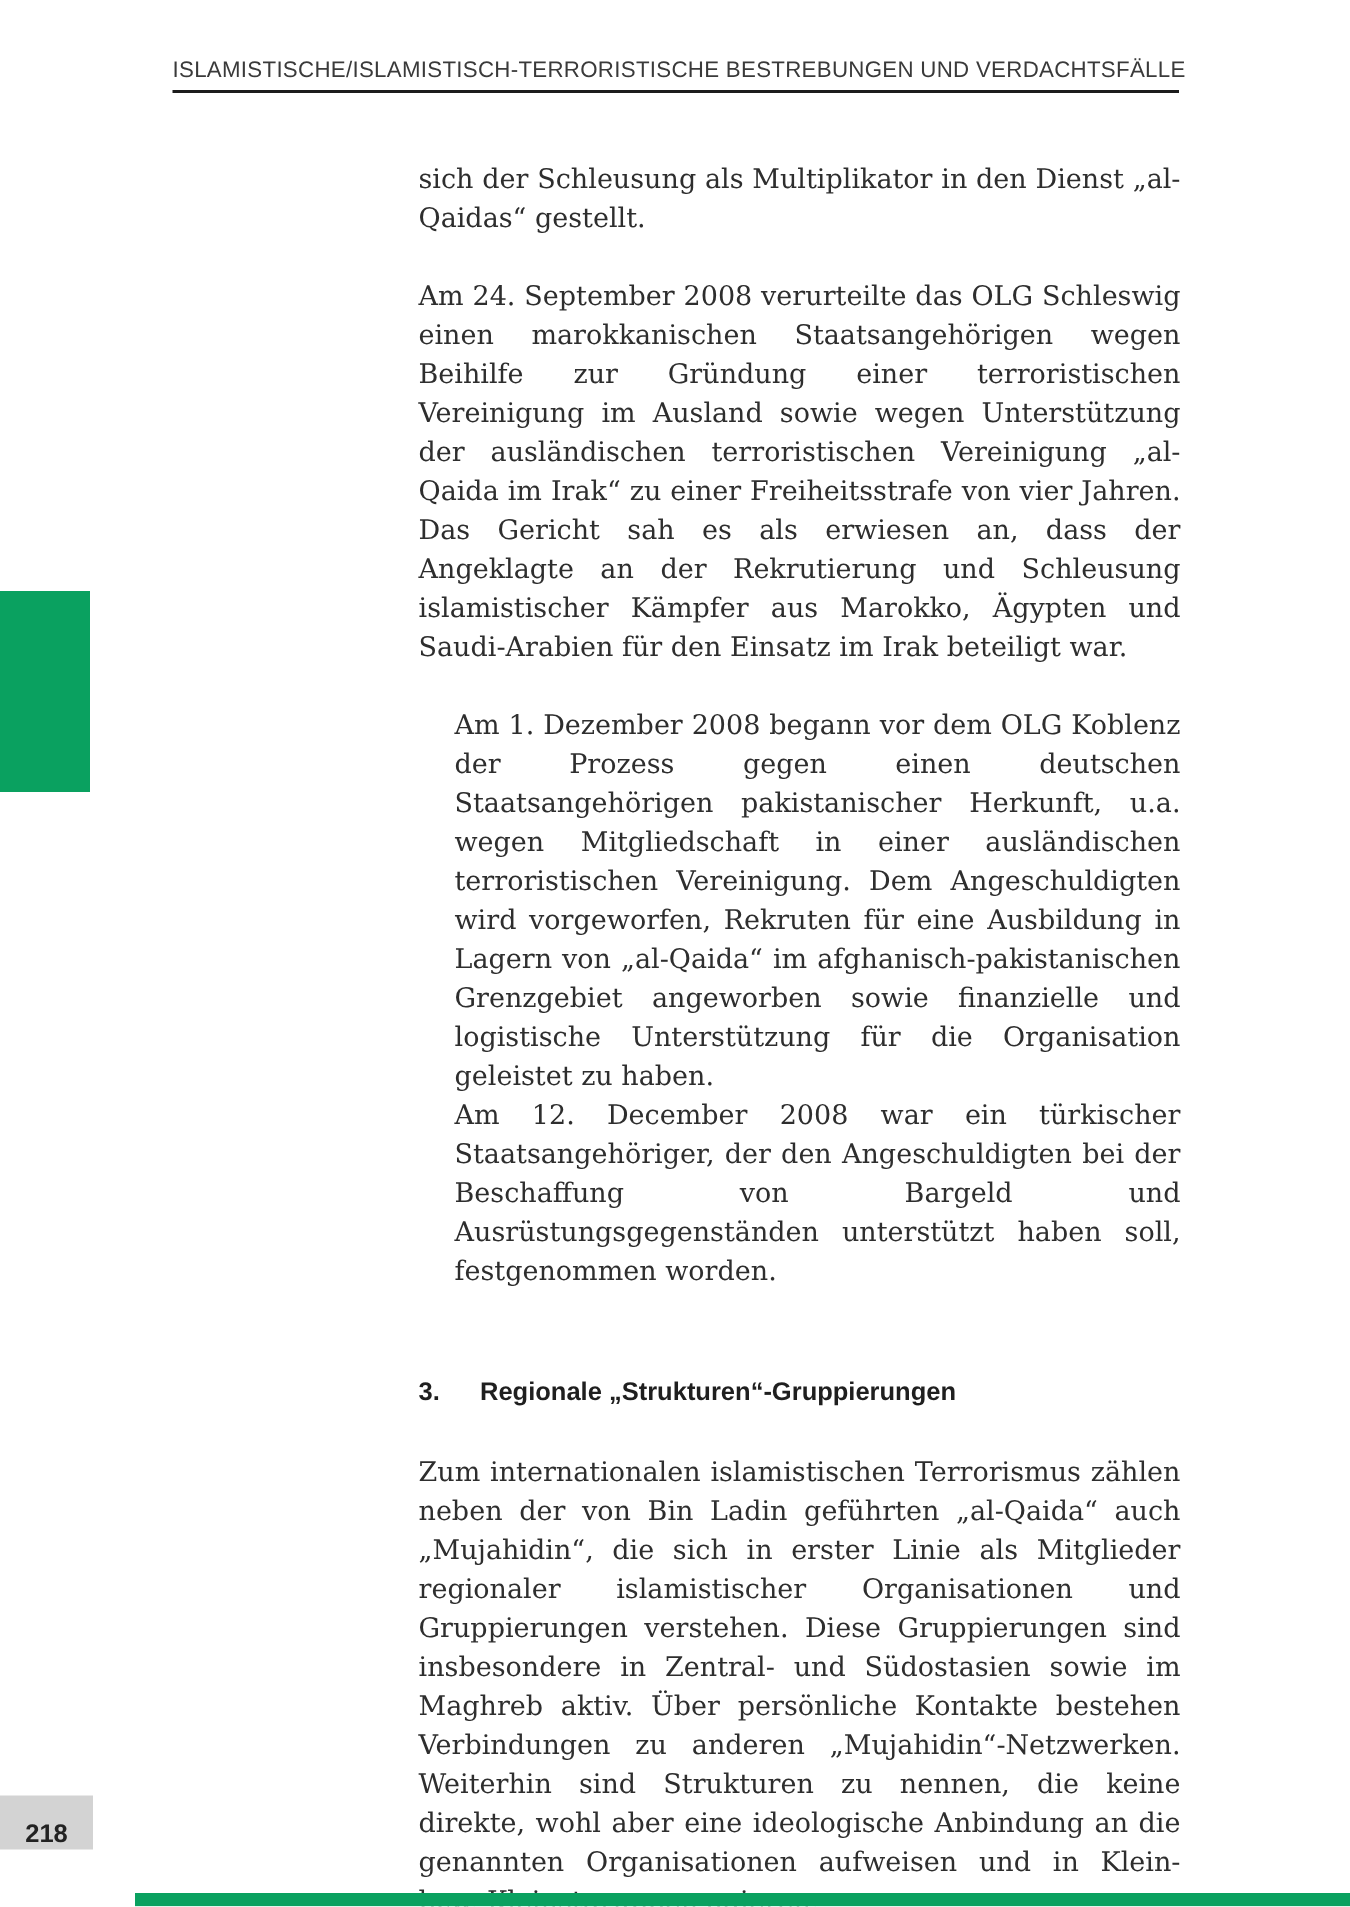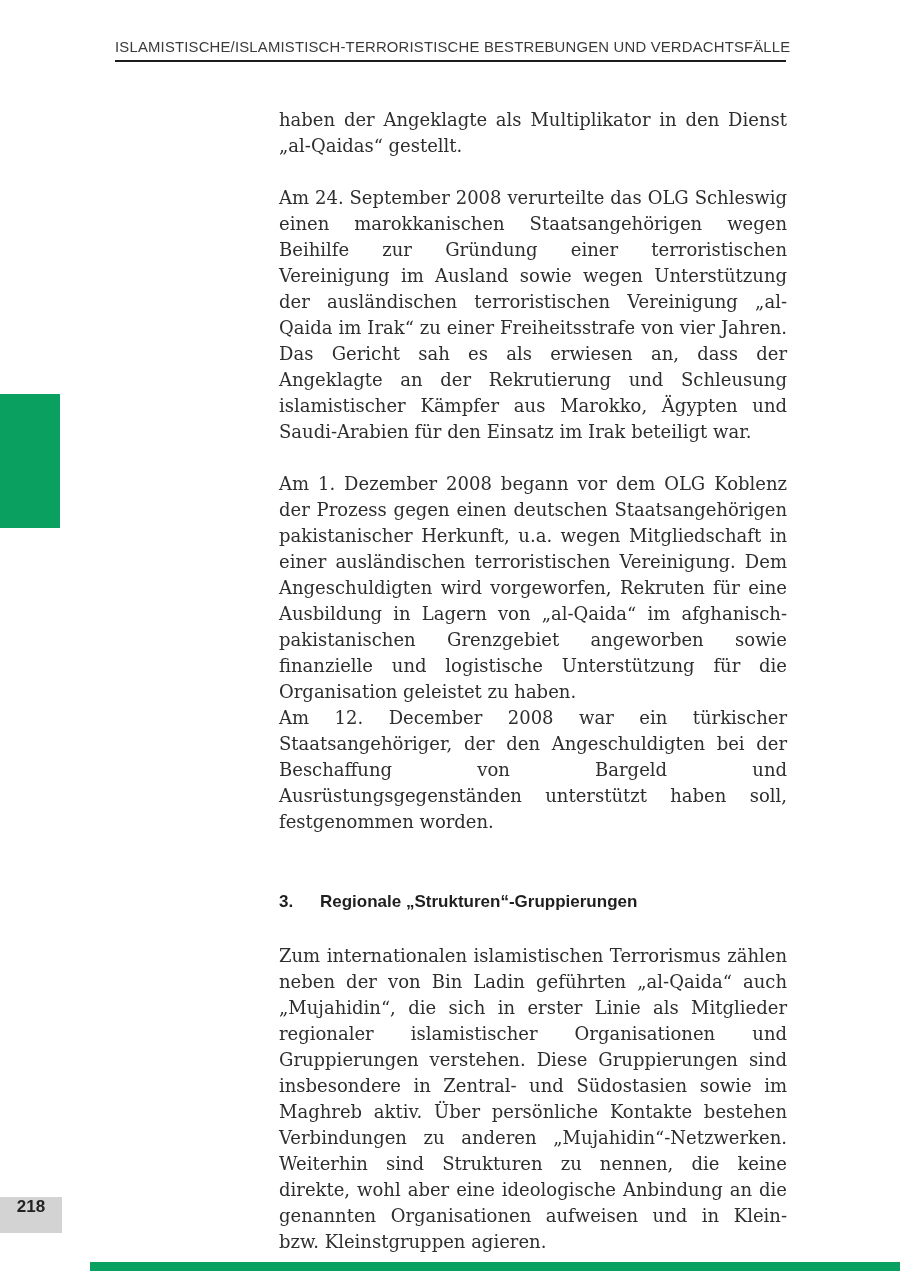--- a/index.html
+++ b/index.html
@@ -50,21 +50,21 @@
     width: 508px;
     font-family: "DejaVu Serif", "Liberation Serif", serif;
     font-size: 18px;
     line-height: 26px;
     color: #2e2e2e;
     text-align: justify;
     hyphens: auto;
     -webkit-hyphens: auto;
   }
   .content p.para { margin-bottom: 26px; }
-  .content p.para-tight { margin-bottom: 0; }
+  .content p.para-tight { margin-bottom: 0; margin-left: 24px; }
   .section-heading {
     display: flex;
     margin-top: 56px;
     margin-bottom: 30px;
     font-family: "Liberation Sans", sans-serif;
     font-weight: bold;
     font-size: 17px;
     line-height: 22px;
     color: #1f1f1f;
     text-align: left;
@@ -72,21 +72,21 @@
   .section-heading .num { width: 41px; flex: 0 0 41px; }
   
   .page-number-box {
     position: absolute;
     left: 0;
     top: 1197px;
     width: 62px;
     height: 36px;
     background: #d3d3d3;
     display: flex;
-    align-items: flex-start;
+    align-items: flex-end;
     justify-content: center;
     font-family: "Liberation Sans", sans-serif;
     font-weight: bold;
     font-size: 17px;
     color: #222222;
   }
   
   .footer-bar {
     position: absolute;
     left: 90px;
@@ -101,21 +101,21 @@
 <div class="page">
 
   <div class="running-header">ISLAMISTISCHE/ISLAMISTISCH-TERRORISTISCHE BESTREBUNGEN UND VERDACHTSFÄLLE</div>
 
   <div class="header-rule"></div>
 
   <div class="chapter-tab" style="background: rgb(10, 161, 96);"></div>
 
   <div class="content">
 
-    <p class="para">haben der Angeklagte als Multiplikator in den Dienst „al-Qaidas“ gestellt.</p>
+    <p class="para">sich der Schleusung als Multiplikator in den Dienst „al-Qaidas“ gestellt.</p>
 
     <p class="para">Am 24. September 2008 verurteilte das OLG Schleswig einen marokkanischen Staatsangehörigen wegen Beihilfe zur Gründung einer terroristischen Vereinigung im Ausland sowie wegen Unterstützung der ausländischen terroristischen Vereinigung „al-Qaida im Irak“ zu einer Freiheitsstrafe von vier Jahren. Das Gericht sah es als erwiesen an, dass der Angeklagte an der Rekrutierung und Schleusung islamistischer Kämpfer aus Marokko, Ägypten und Saudi-Arabien für den Einsatz im Irak beteiligt war.</p>
 
     <p class="para-tight">Am 1. Dezember 2008 begann vor dem OLG Koblenz der Prozess gegen einen deutschen Staatsangehörigen pakistanischer Herkunft, u.a. wegen Mitgliedschaft in einer ausländischen terroristischen Vereinigung. Dem Angeschuldigten wird vorgeworfen, Rekruten für eine Ausbildung in Lagern von „al-Qaida“ im afghanisch-pakistanischen Grenzgebiet angeworben sowie finanzielle und logistische Unterstützung für die Organisation geleistet zu haben.</p>
 
     <p class="para-tight">Am 12. December 2008 war ein türkischer Staatsangehöriger, der den Angeschuldigten bei der Beschaffung von Bargeld und Ausrüstungsgegenständen unterstützt haben soll, festgenommen worden.</p>
 
     <div class="section-heading">
       <span class="num">3.</span>
       <span class="title">Regionale „Strukturen“-Gruppierungen</span>

